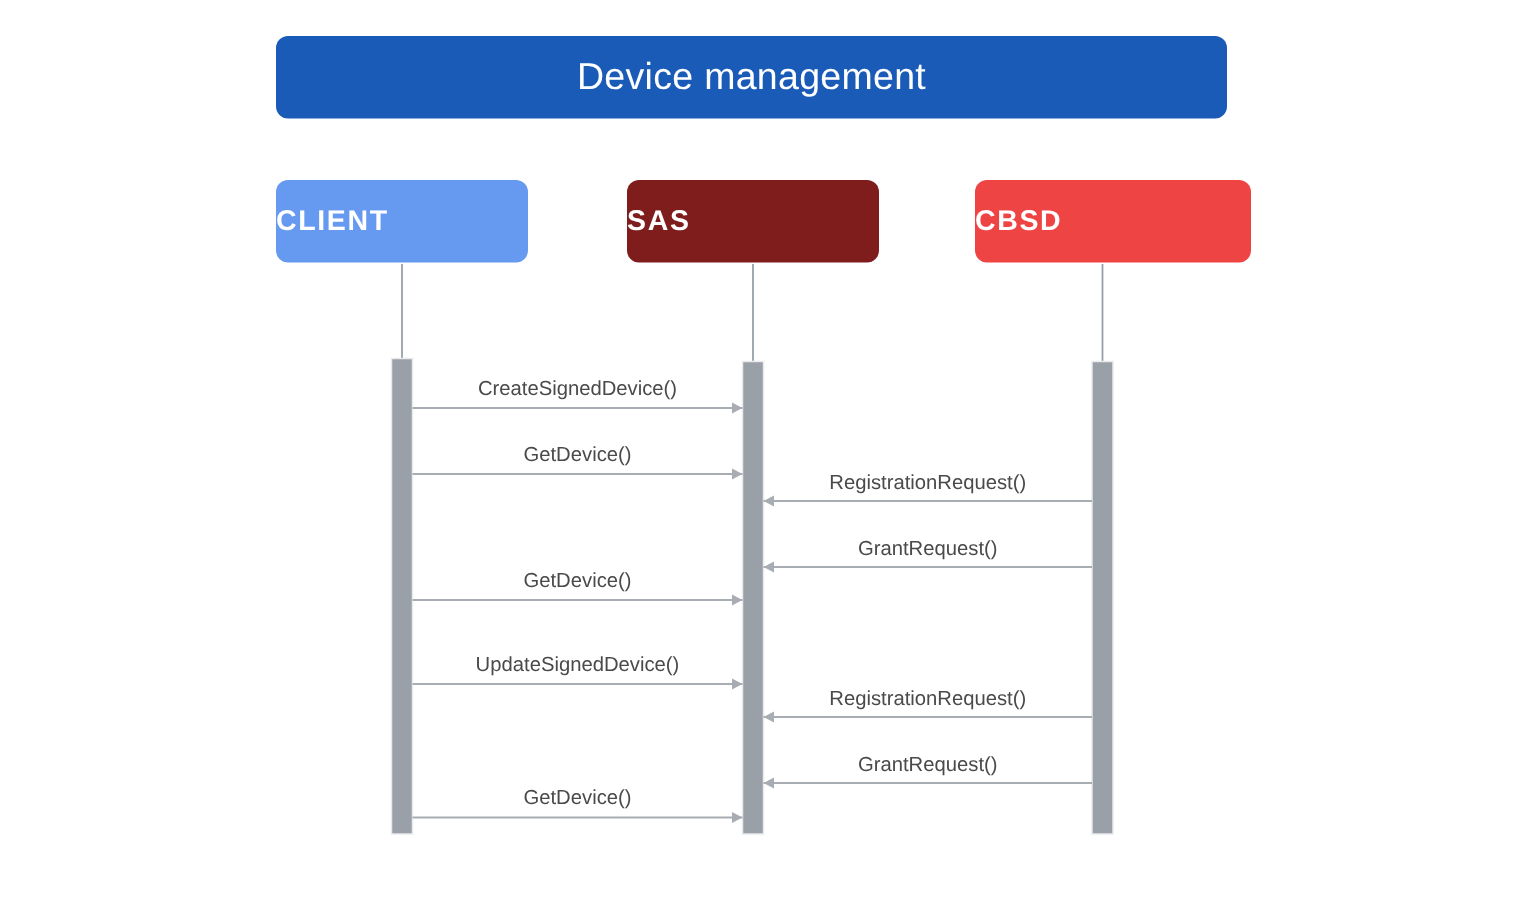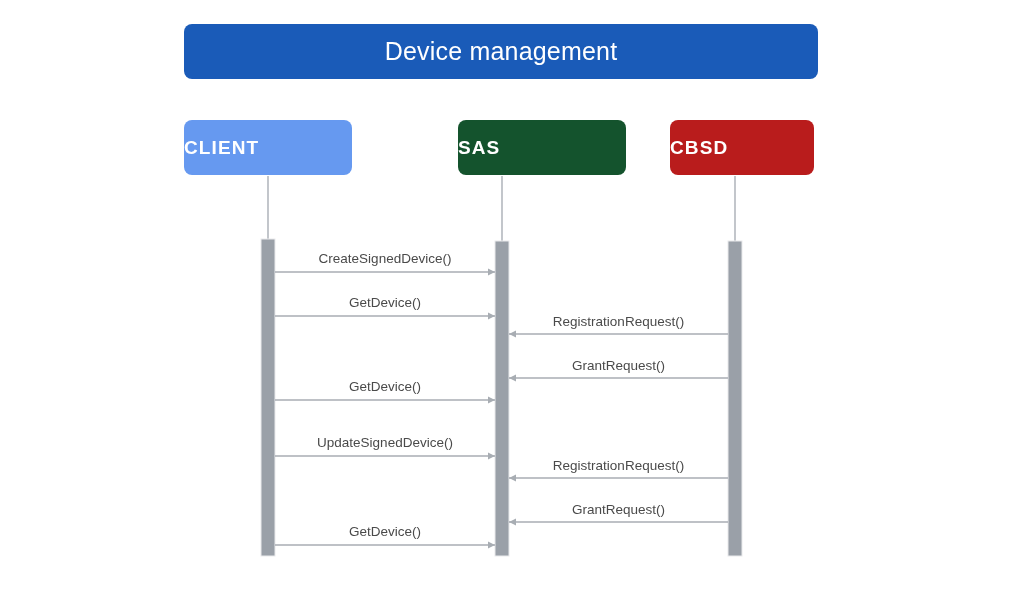--- a/index.html
+++ b/index.html
@@ -101,24 +101,24 @@
 <div id="diagram-root">
 
   <div class="title-banner">
     <span class="title-banner-text">Device management</span>
   </div>
 
   <div id="participant-layer">
       <div class="participant-box" style="left: 184px; width: 168px; background: rgb(102, 153, 240);">
         <span class="participant-label">CLIENT</span>
       </div>
-      <div class="participant-box" style="left: 418px; width: 168px; background: #14532d; margin-left: 40px;">
+      <div class="participant-box" style="left: 418px; width: 168px; background: #7f1d1d;">
         <span class="participant-label">SAS</span>
       </div>
-      <div class="participant-box" style="left: 650px; width: 144px; background: #b91c1c; margin-left: 20px;">
+      <div class="participant-box" style="left: 650px; width: 184px; background: #ef4444;">
         <span class="participant-label">CBSD</span>
       </div>
     </div>
 
   <svg id="seq-canvas" viewBox="0 0 1024 600">
     <g id="lifeline-layer">
         <line class="lifeline" x1="268" x2="268" y1="176" y2="556"></line>
         <line class="lifeline" x1="502" x2="502" y1="176" y2="556"></line>
         <line class="lifeline" x1="735" x2="735" y1="176" y2="556"></line>
       </g>

